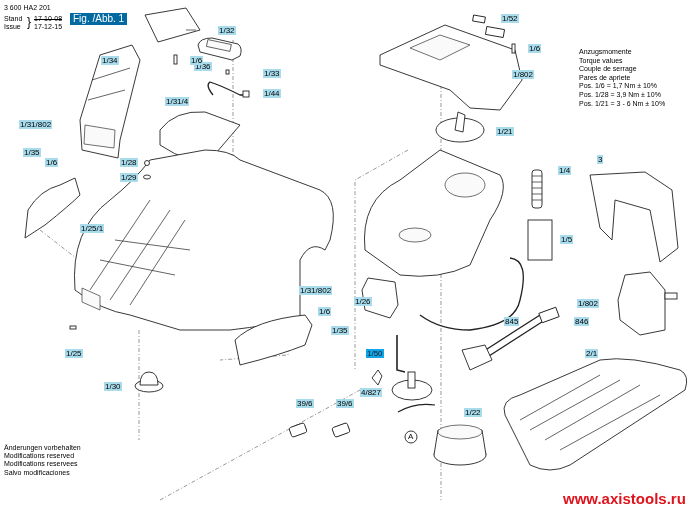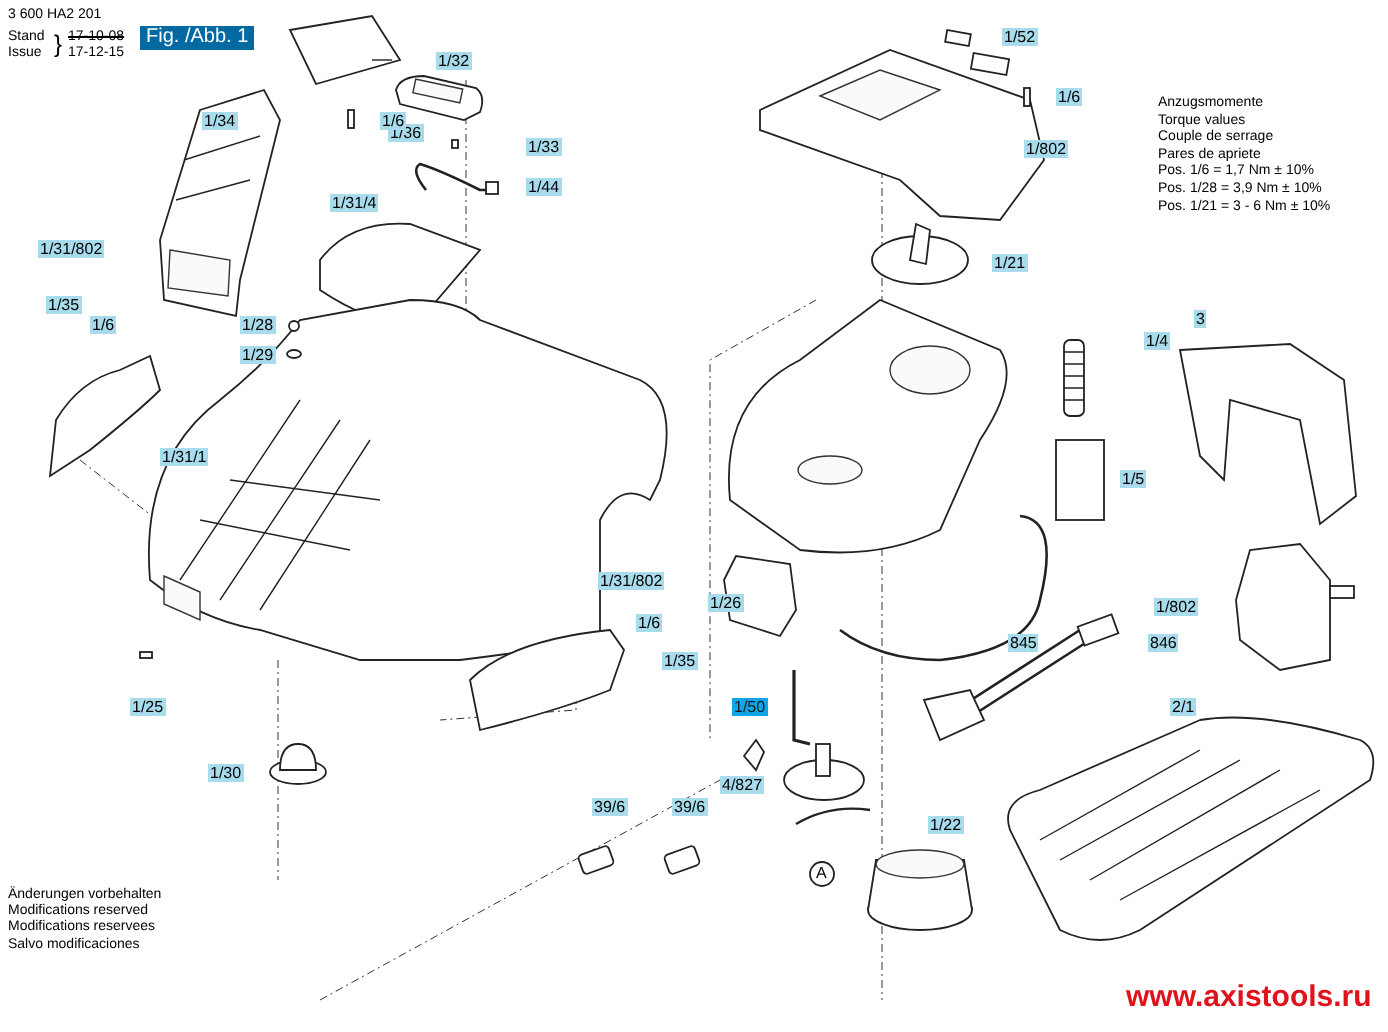--- a/index.html
+++ b/index.html
@@ -178,38 +178,38 @@
 <div class="lbl" style="left:190px;top:56px;">1/6</div>
 <div class="lbl" style="left:101px;top:56px;">1/34</div>
 <div class="lbl" style="left:263px;top:69px;">1/33</div>
 <div class="lbl" style="left:263px;top:89px;">1/44</div>
 <div class="lbl" style="left:165px;top:97px;">1/31/4</div>
 <div class="lbl" style="left:19px;top:120px;">1/31/802</div>
 <div class="lbl" style="left:23px;top:148px;">1/35</div>
 <div class="lbl" style="left:45px;top:158px;">1/6</div>
 <div class="lbl" style="left:120px;top:158px;">1/28</div>
 <div class="lbl" style="left:120px;top:173px;">1/29</div>
-<div class="lbl" style="left:80px;top:224px;">1/31/1</div>
+<div class="lbl" style="left:80px;top:224px;">1/25/1</div>
 <div class="lbl" style="left:65px;top:349px;">1/25</div>
 <div class="lbl" style="left:104px;top:382px;">1/30</div>
 <div class="lbl" style="left:299px;top:286px;">1/31/802</div>
 <div class="lbl" style="left:318px;top:307px;">1/6</div>
 <div class="lbl" style="left:331px;top:326px;">1/35</div>
 <div class="lbl" style="left:296px;top:399px;">39/6</div>
 <div class="lbl" style="left:336px;top:399px;">39/6</div>
 <div class="lbl" style="left:354px;top:266px;margin-top:31px;">1/26</div>
 <div class="lbl red" style="left:366px;top:349px;">1/50</div>
 <div class="lbl" style="left:360px;top:388px;">4/827</div>
 <div class="lbl" style="left:464px;top:408px;">1/22</div>
 <div class="abs" style="left:408px;top:432px;font-size:8px;line-height:10px;">A</div>
 <div class="lbl" style="left:501px;top:14px;">1/52</div>
 <div class="lbl" style="left:512px;top:26px;margin-top:44px;">1/802</div>
 <div class="lbl" style="left:528px;top:44px;">1/6</div>
 <div class="lbl" style="left:496px;top:127px;">1/21</div>
-<div class="lbl" style="left:572px;top:166px;">1/4</div>
+<div class="lbl" style="left:558px;top:166px;">1/4</div>
 <div class="lbl" style="left:560px;top:235px;">1/5</div>
 <div class="lbl" style="left:597px;top:155px;">3</div>
 <div class="lbl" style="left:504px;top:317px;">845</div>
 <div class="lbl" style="left:574px;top:317px;">846</div>
 <div class="lbl" style="left:577px;top:299px;">1/802</div>
 <div class="lbl" style="left:585px;top:349px;">2/1</div>
 
 <div class="abs url" style="left:563px;top:490px;">www.axistools.ru</div>
 
 </body></html>

